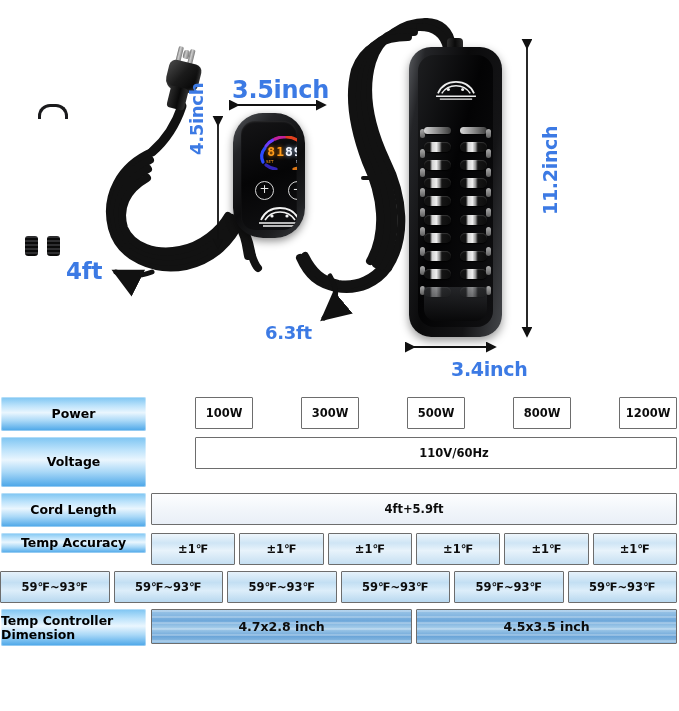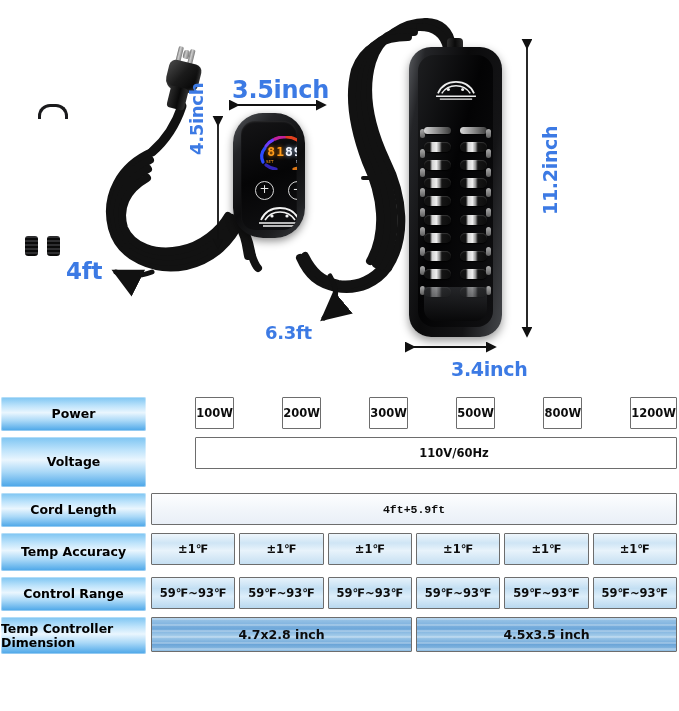--- a/index.html
+++ b/index.html
@@ -314,21 +314,21 @@
     align-items: center;
     justify-content: center;
     font-weight: bold;
     font-size: 11.5px;
     color: #0c0c0c;
     font-family: "DejaVu Sans", sans-serif;
     text-align: center;
     white-space: nowrap;
   }
   .cell.white  { background: #ffffff; margin-left: 44px; }
-  .cell.faint  { background: linear-gradient(180deg,#fdfeff 0%,#f1f5fa 55%,#e9eff7 100%); font-family: Liberation Mono, monospace; }
+  .cell.faint  { background: linear-gradient(180deg,#fdfeff 0%,#f1f5fa 55%,#e9eff7 100%); }
   .cell.pale   { background: linear-gradient(180deg,#f6fafd 0%,#e4eef7 40%,#eff5fb 70%,#dbe8f4 100%); }
   .cell.tint   { background: linear-gradient(180deg,#eef6fc 0%,#cfe5f5 30%,#e8f3fb 55%,#c6dff2 100%); }
   .cell.tint2  { background: linear-gradient(180deg,#e6f2fb 0%,#c3dff3 35%,#ddeefa 62%,#b8d8ef 100%); }
   .cell.water  {
     background:
       repeating-linear-gradient(180deg,
         rgba(255,255,255,.30) 0px, rgba(255,255,255,.30) 2px,
         rgba(255,255,255,0) 2px, rgba(255,255,255,0) 6px),
       linear-gradient(180deg,#bcdcf2 0%,#8dc2e6 30%,#bcdcf2 52%,#86bde3 78%,#a9d1ec 100%);
     font-size: 12.5px;
@@ -347,21 +347,21 @@
   .r-app     .cell { height: 30px; }
   .r-acc     .cell { height: 30px; }
   .r-range   .cell { height: 30px; }
   .r-hrod    .cell { height: 33px; }
   .r-tctrl   .cell { height: 33px; }
 
   .r-power  .row-head { height: 34px; }
   .r-volt   .row-head { height: 50px; }
   .r-cord   .row-head { height: 34px; }
   .r-app    .row-head { height: 34px; }
-  .r-acc    .row-head { height: 38px; }
+  .r-acc    .row-head { height: 20px; }
   .r-range  .row-head { height: 34px; }
   .r-hrod   .row-head { height: 37px; }
   .r-tctrl  .row-head { height: 37px; }
 </style>
 </head>
 <body>
 
 <div id="page">
 
   <div class="photo-area">
@@ -546,21 +546,20 @@
     <div class="dim-label lbl-4ft">4ft</div>
     <div class="dim-label lbl-63ft">6.3ft</div>
   </div>
 
   <div class="spec-table">
 
     <div class="spec-row r-power">
       <div class="row-head">Power</div>
       <div class="row-cells">
         <div class="cell white">100W</div>
-        <div class="cell white">200W</div>
         <div class="cell white">300W</div>
         <div class="cell white">500W</div>
         <div class="cell white">800W</div>
         <div class="cell white">1200W</div>
       </div>
     </div>
 
     <div class="spec-row r-volt">
       <div class="row-head">Voltage</div>
       <div class="row-cells">
@@ -582,21 +581,20 @@
         <div class="cell tint">±1℉</div>
         <div class="cell tint">±1℉</div>
         <div class="cell tint">±1℉</div>
         <div class="cell tint">±1℉</div>
         <div class="cell tint">±1℉</div>
         <div class="cell tint">±1℉</div>
       </div>
     </div>
 
     <div class="spec-row r-range">
-      <div class="row-head">Control Range</div>
       <div class="row-cells">
         <div class="cell tint2">59℉~93℉</div>
         <div class="cell tint2">59℉~93℉</div>
         <div class="cell tint2">59℉~93℉</div>
         <div class="cell tint2">59℉~93℉</div>
         <div class="cell tint2">59℉~93℉</div>
         <div class="cell tint2">59℉~93℉</div>
       </div>
     </div>
 

